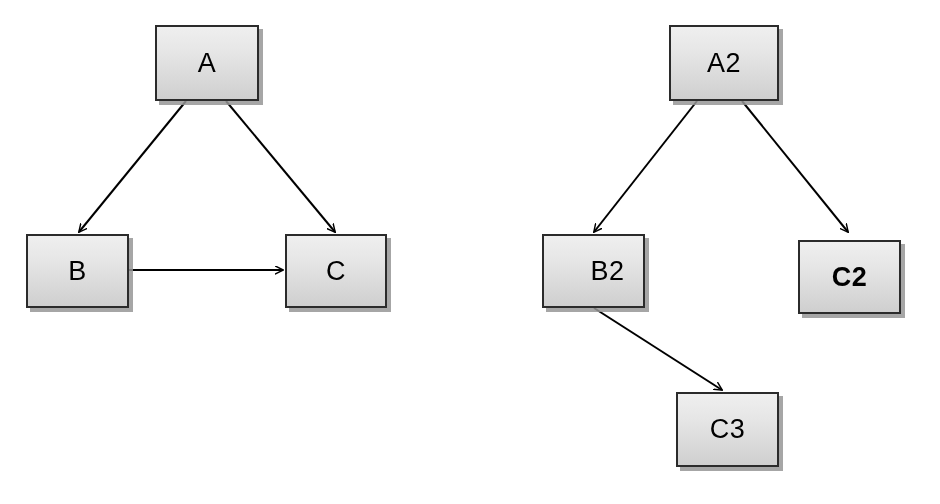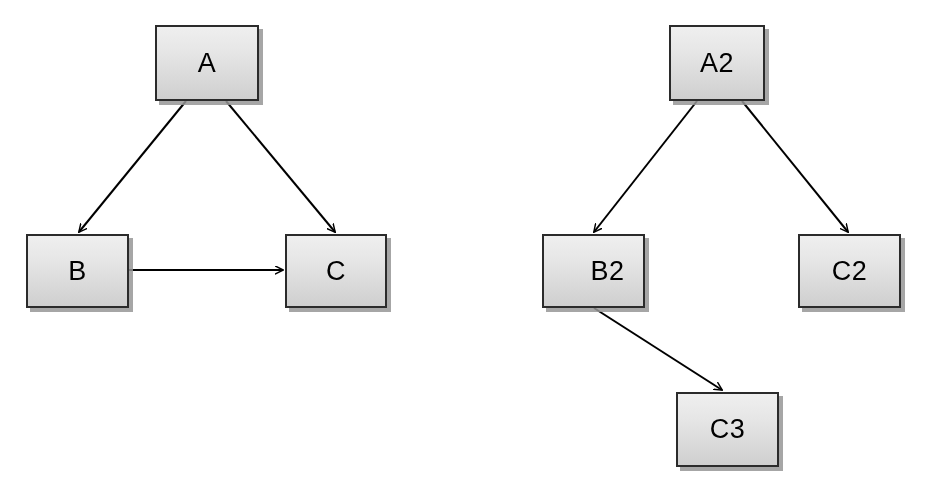--- a/index.html
+++ b/index.html
@@ -67,27 +67,27 @@
   <div id="nodes-group">
       <div class="node" style="left: 155px; top: 25px; width: 104px; height: 76px;">
         <span class="node-label">A</span>
       </div>
       <div class="node" style="left: 26px; top: 234px; width: 103px; height: 74px;">
         <span class="node-label">B</span>
       </div>
       <div class="node" style="left: 285px; top: 234px; width: 102px; height: 74px;">
         <span class="node-label">C</span>
       </div>
-      <div class="node" style="left: 669px; top: 25px; width: 96px; height: 76px;">
+      <div class="node" style="left: 669px; top: 25px; width: 110px; height: 76px;">
         <span class="node-label">A2</span>
       </div>
       <div class="node" style="left: 542px; top: 234px; width: 103px; height: 74px; padding-left: 28px;">
         <span class="node-label">B2</span>
       </div>
-      <div class="node" style="left: 798px; top: 234px; width: 103px; height: 74px;">
+      <div class="node" style="left: 798px; top: 240px; width: 103px; height: 74px; font-weight: bold;">
         <span class="node-label">C2</span>
       </div>
       <div class="node" style="left: 676px; top: 392px; width: 103px; height: 75px; justify-content: center;">
         <span class="node-label">C3</span>
       </div>
     </div>
 
 </div>
 
 </body></html>

